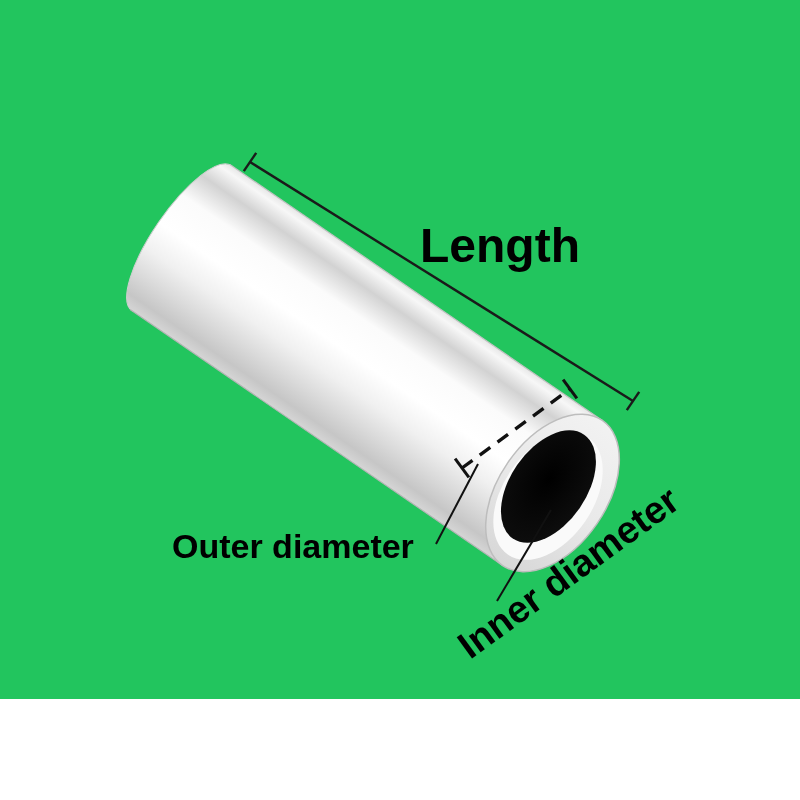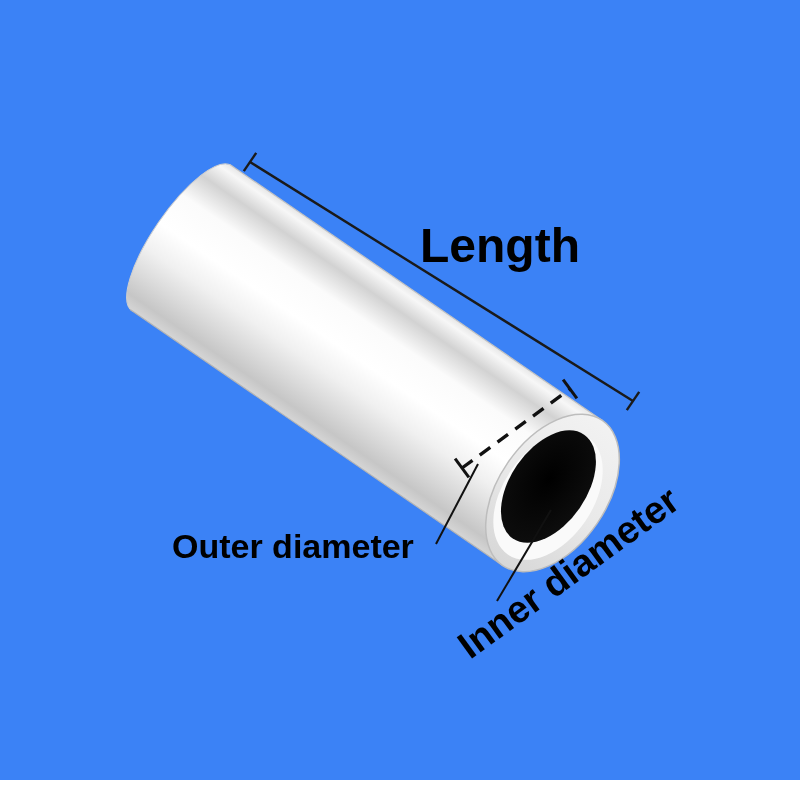--- a/index.html
+++ b/index.html
@@ -7,22 +7,22 @@
     padding: 0;
     background: #ffffff;
     width: 800px;
     height: 800px;
     overflow: hidden;
     font-family: "Liberation Sans", sans-serif;
   }
   .stage {
     position: relative;
     width: 800px;
-    height: 780px;
-    background: #3b82f6;
+    height: 699px;
+    background: #22c55e;
   }
   svg { display: block; }
   .dim-label {
     font-family: "Liberation Sans", sans-serif;
     font-weight: 700;
     fill: #000000;
   }
   .label-length { font-size: 48px; }
   .label-outer  { font-size: 34px; }
   .label-inner  { font-size: 38px; }

